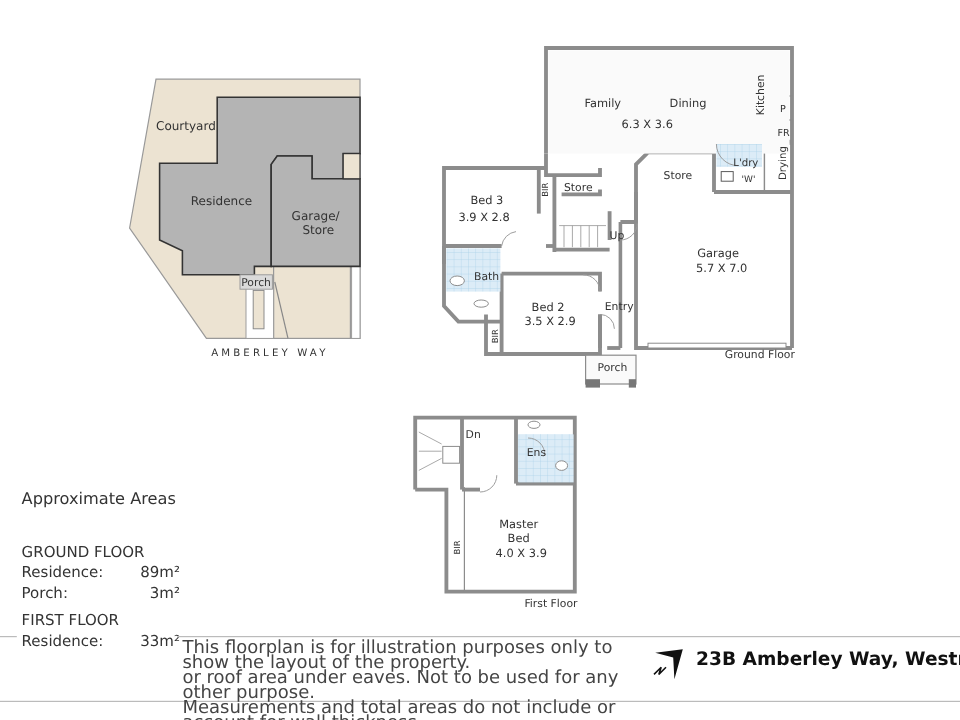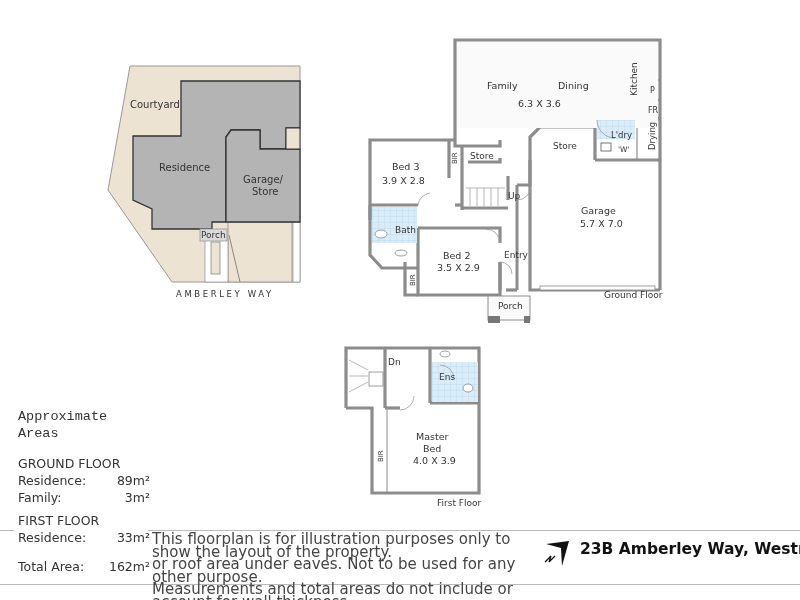--- a/index.html
+++ b/index.html
@@ -1,21 +1,21 @@
 <!DOCTYPE html>
 <html><head>
 <meta charset="utf-8">
 <style>
   html, body { margin:0; padding:0; background:#ffffff; }
   body { width:800px; height:600px; position:relative; overflow:hidden;
          font-family:"DejaVu Sans", sans-serif; color:#333; }
   .abs { position:absolute; }
   svg text { font-family:"DejaVu Sans", sans-serif; fill:#333; }
   .areas { position:absolute; left:18px; top:408px; width:132px; font-size:12.5px; color:#333; line-height:17px; }
-  .areas .head { font-size:13.5px; margin-bottom:13px;font-family:Liberation Mono, monospace; }
+  .areas .head { font-size:13.5px; margin-bottom:26px; }
   .areas .sec { margin-top:6px; }
   .areas .row { display:flex; justify-content:space-between;text-align:right; }
   .hline { position:absolute; height:1px; background:#bbb; }
   .disclaimer { position:absolute; left:152px; top:533px; width:390px; font-size:15px; line-height:12.5px; color:#444; }
   .address { position:absolute; left:580px; top:540px; font-size:15.5px; font-weight:bold; color:#111; white-space:nowrap; }
 </style>
 </head>
 <body>
 
 <svg class="abs" style="left:0;top:0" width="800" height="600" viewBox="0 0 800 600">
@@ -178,32 +178,28 @@
 </svg>
 
 <div class="areas">
   <div class="head">Approximate Areas</div>
   <div>GROUND FLOOR</div>
   <div class="row">
       <span>Residence:</span>
       <span>89m²</span>
     </div>
   <div class="row">
-      <span>Family:</span>
+      <span>Porch:</span>
       <span>3m²</span>
     </div>
   <div class="sec">FIRST FLOOR</div>
   <div class="row">
       <span>Residence:</span>
       <span>33m²</span>
     </div>
-  <div class="row" style="margin-top:12px">
-      <span>Total Area:</span>
-      <span>162m²</span>
-    </div>
 </div>
 
 <div class="hline" style="left:148px; top:530px; width:652px;"></div>
 <div class="hline" style="left:0px; top:530px; width:14px;"></div>
 <div class="hline" style="left:0px; top:584px; width:800px;"></div>
 
 <div class="disclaimer">
   <div>This floorplan is for illustration purposes only to show the layout of the property.</div>
   <div>or roof area under eaves. Not to be used for any other purpose.</div>
   <div>Measurements and total areas do not include or account for wall thickness</div>

